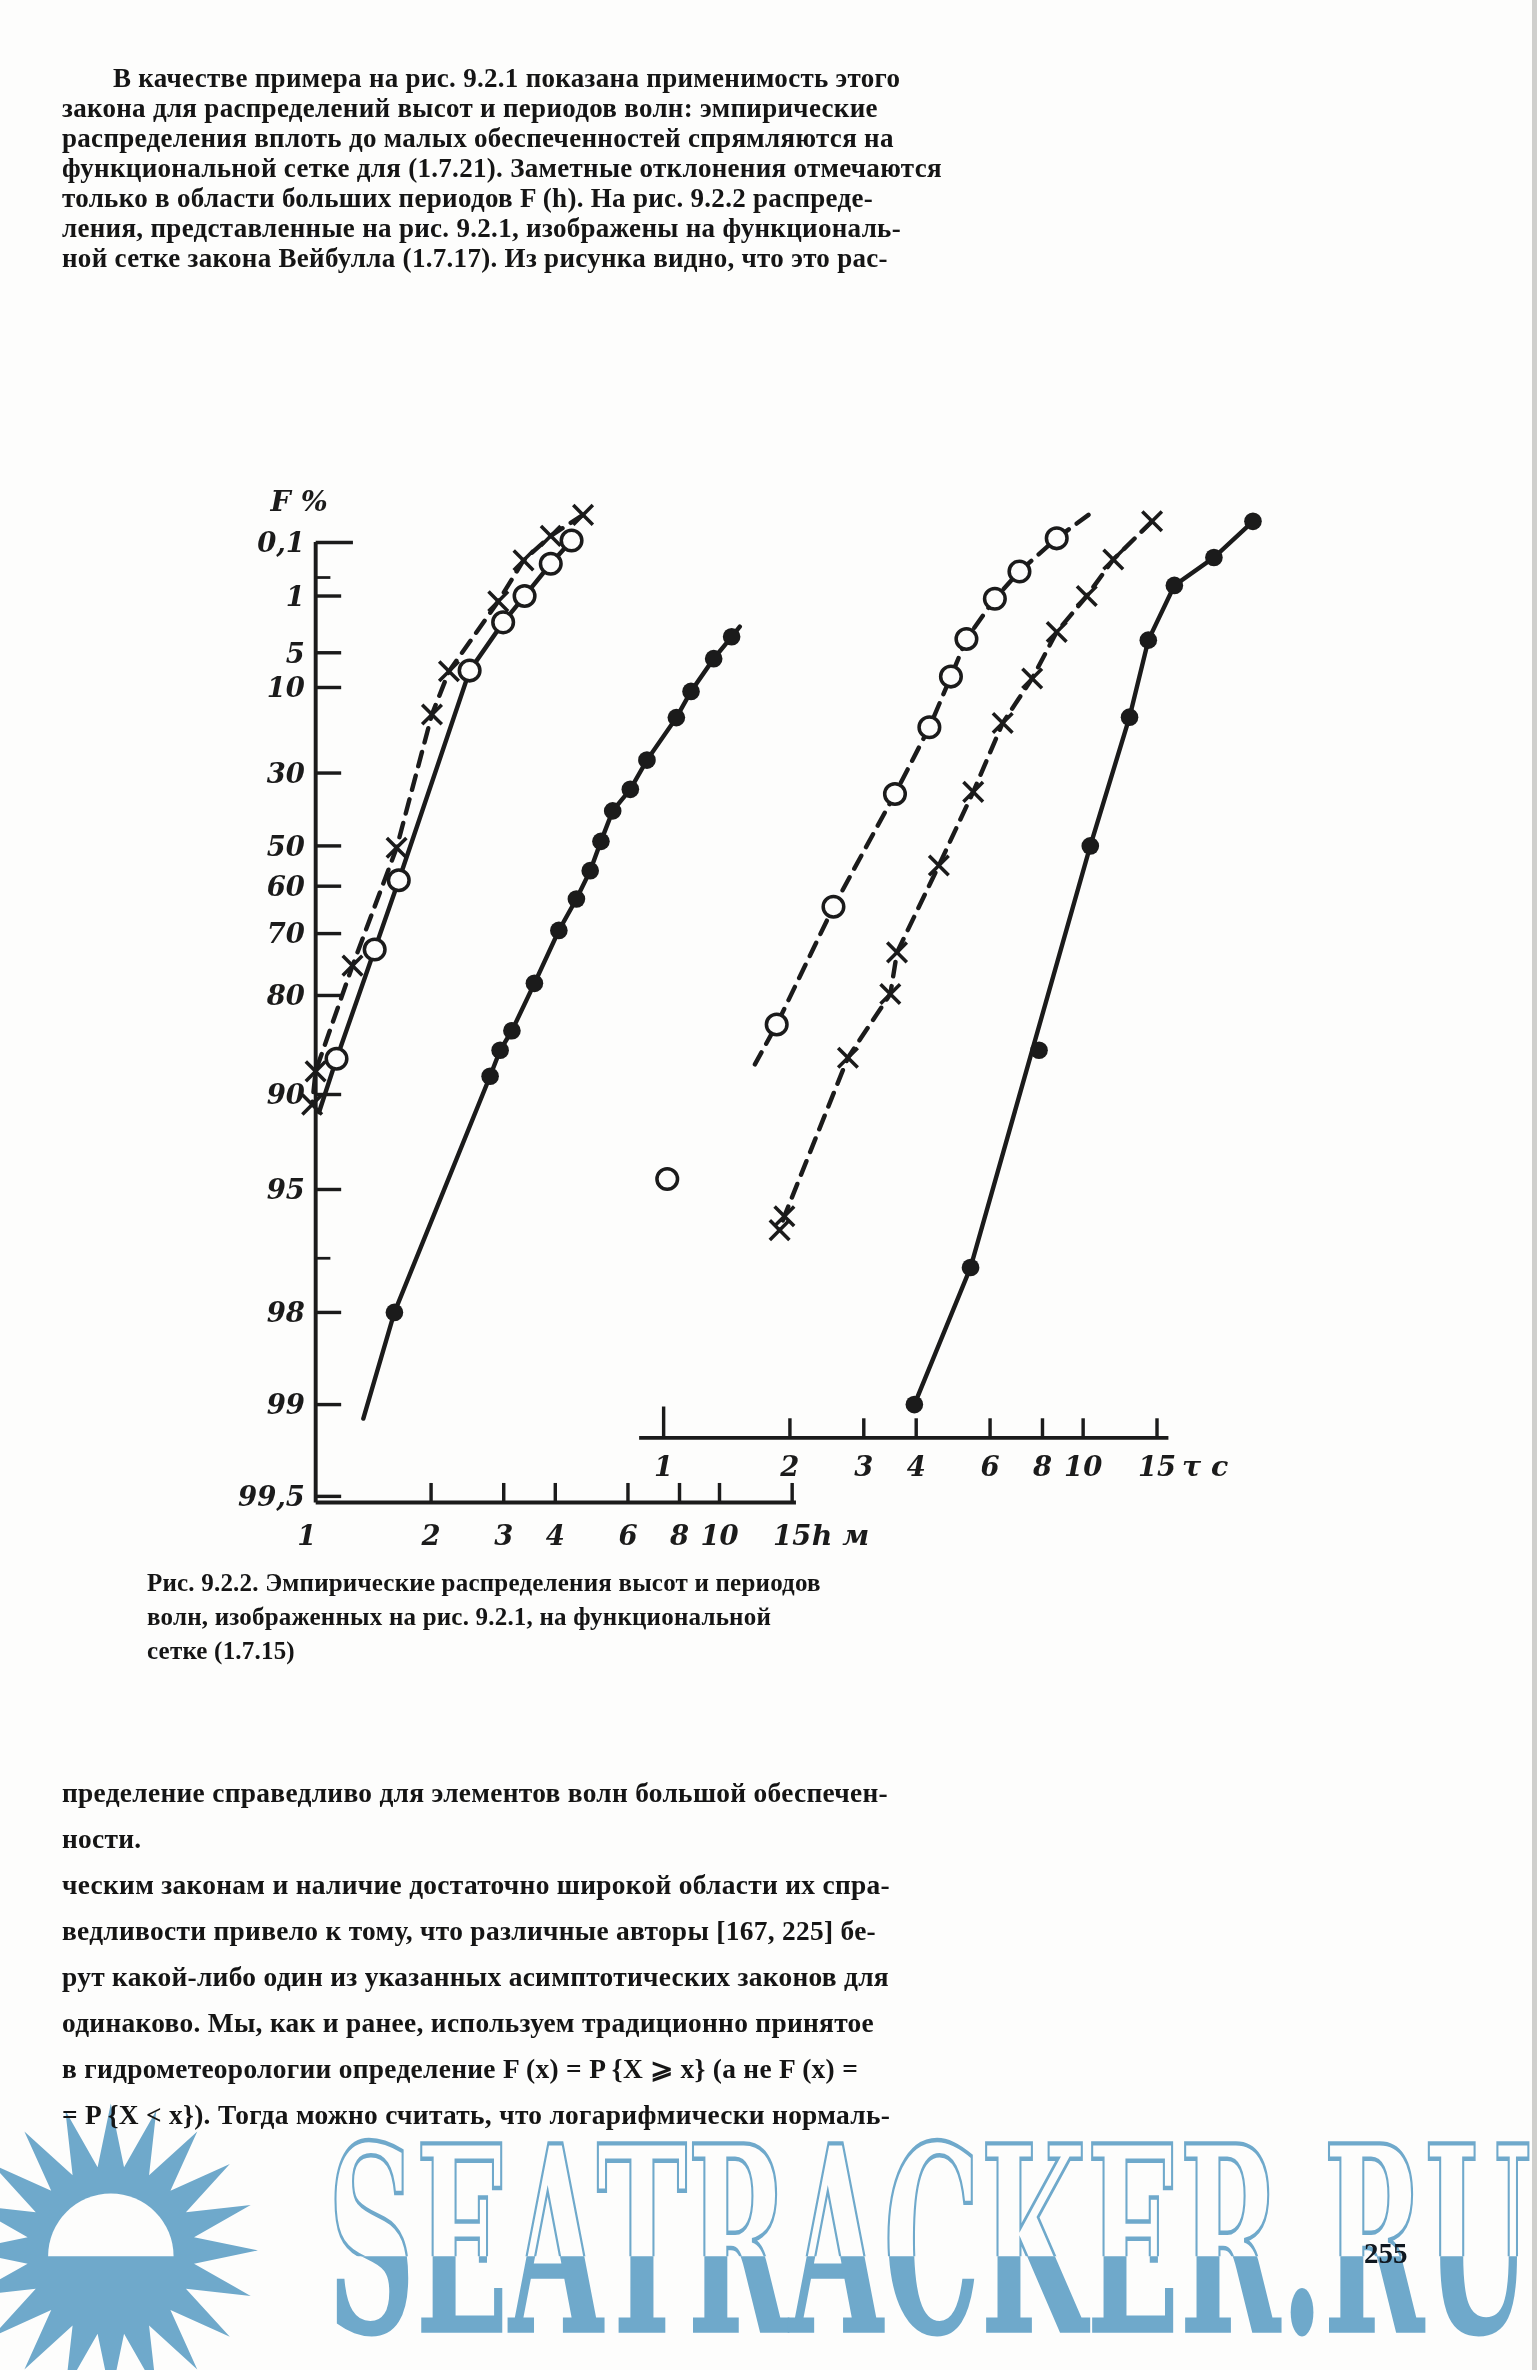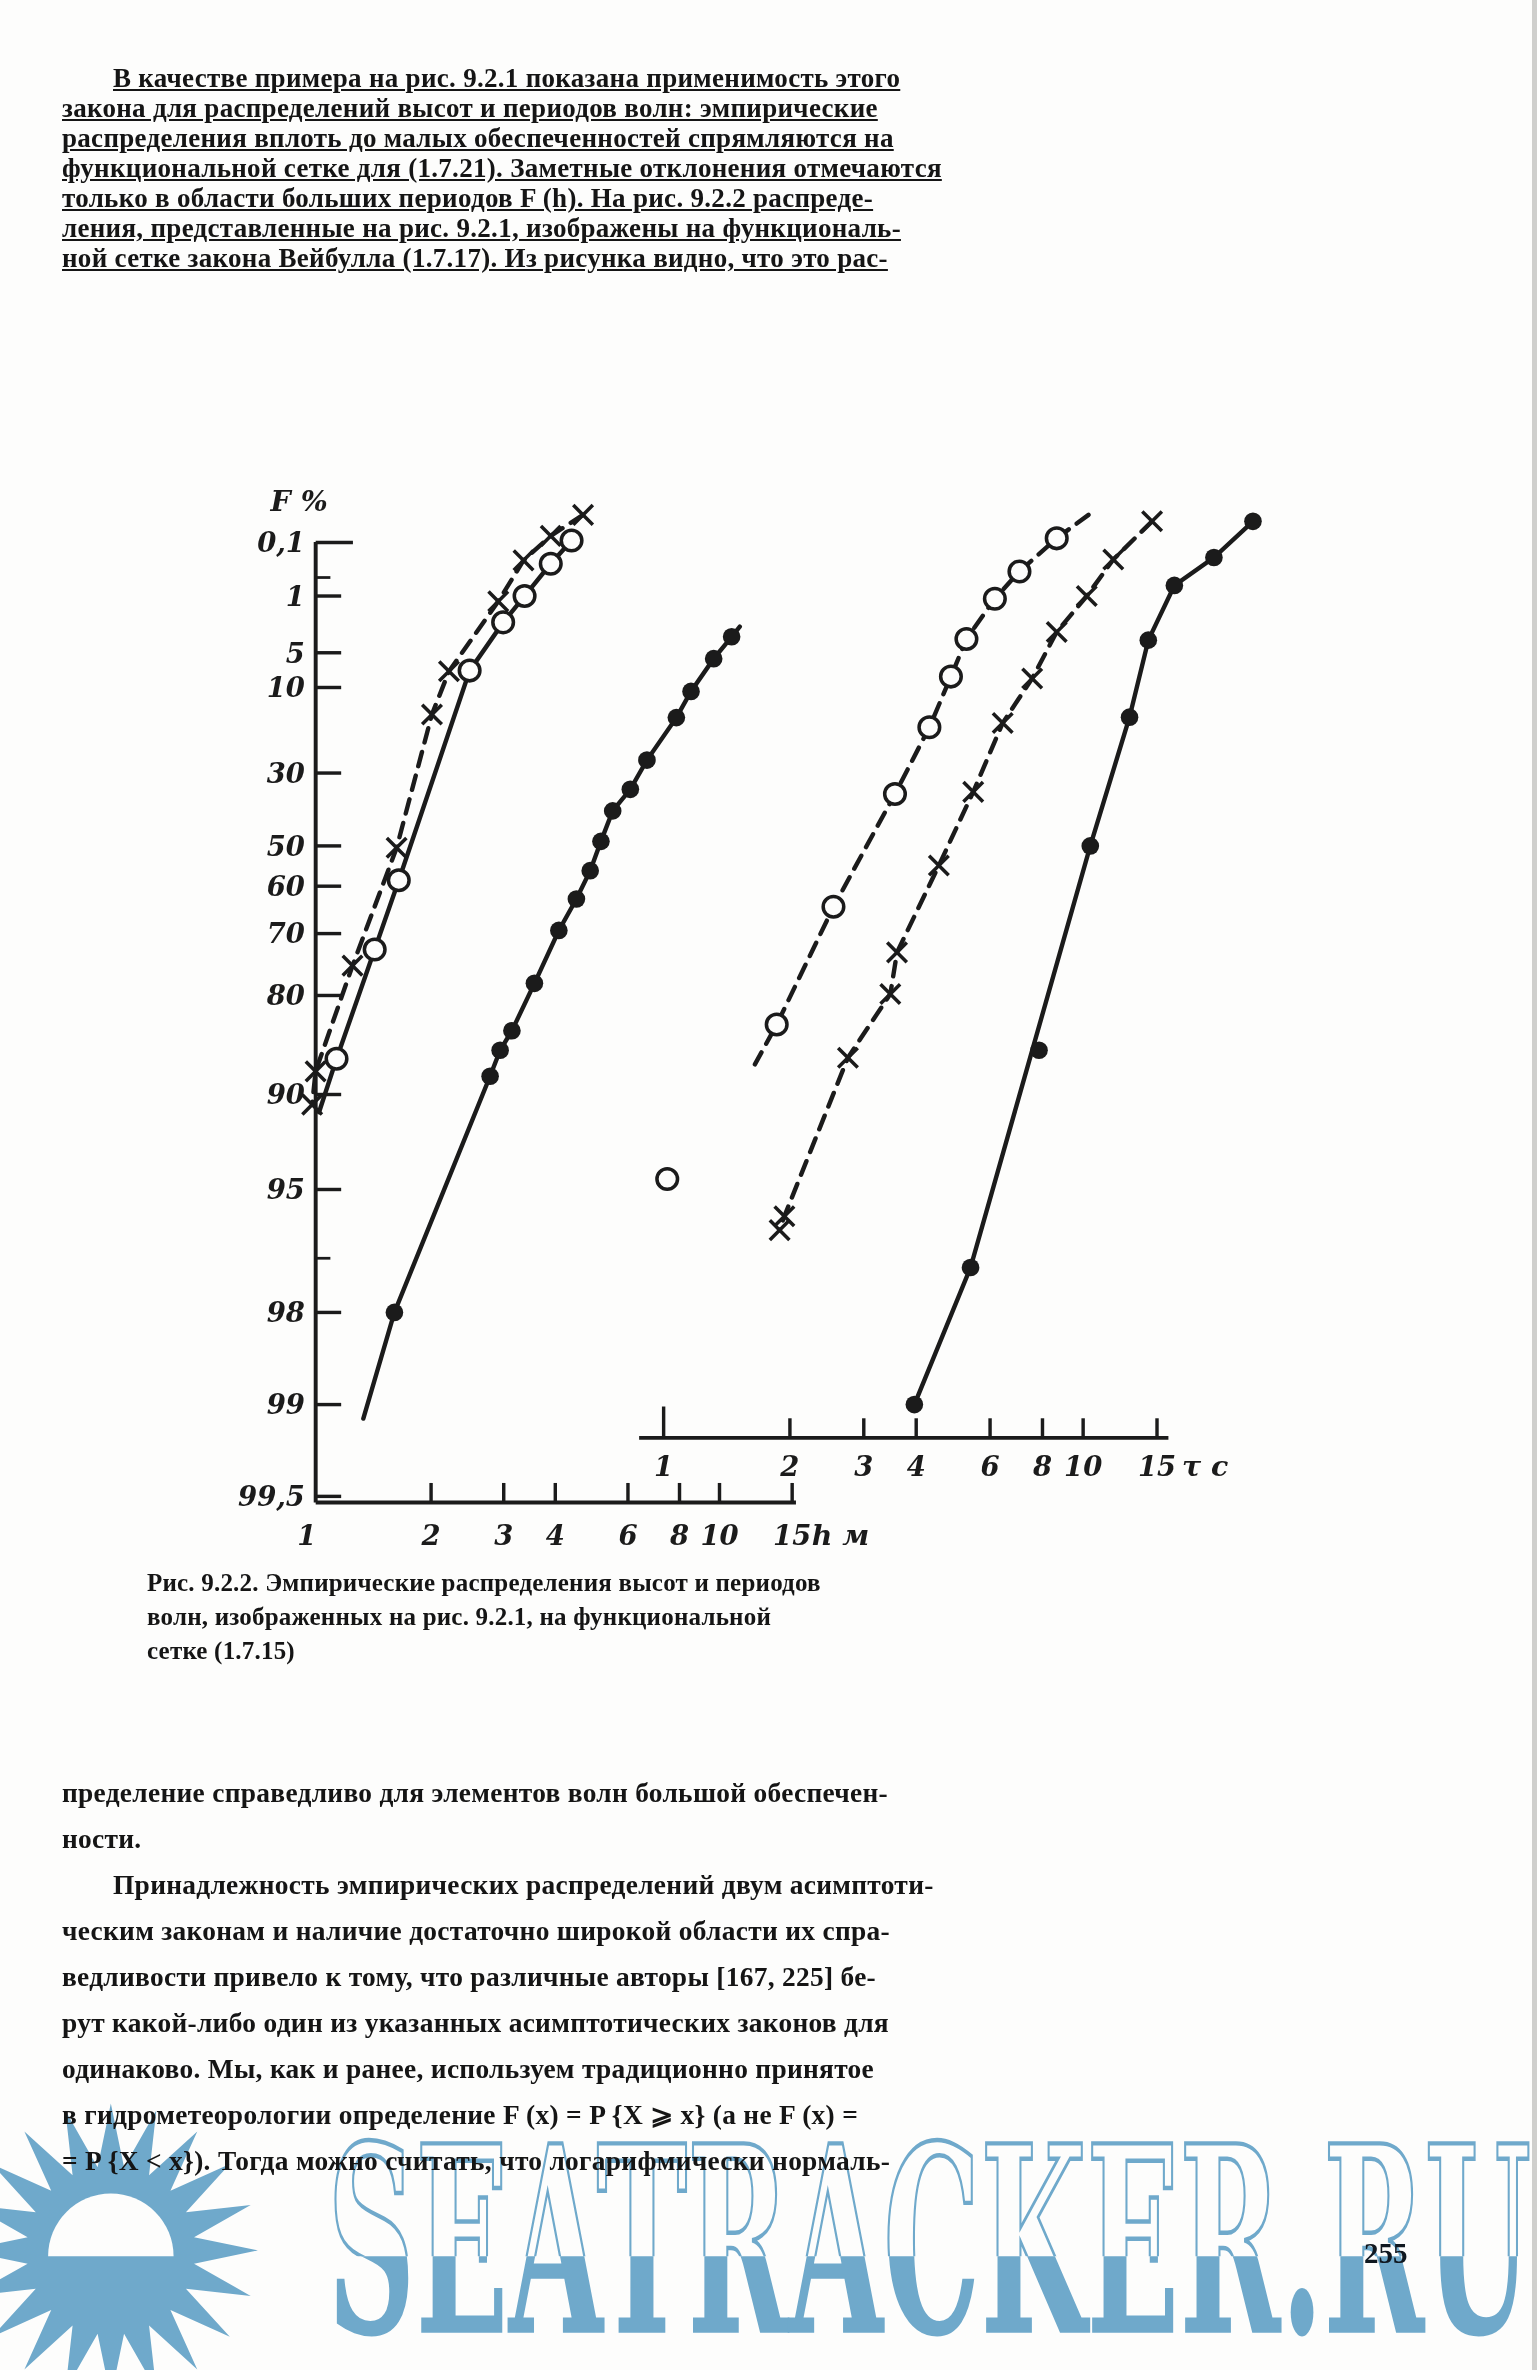--- a/index.html
+++ b/index.html
@@ -1,20 +1,20 @@
 <!DOCTYPE html>
 <html><head>
 <meta charset="utf-8">
 <style>
   html,body{margin:0;padding:0;background:#888;}
   #page{position:relative;width:1538px;height:2370px;background:#fdfdfc;overflow:hidden;
         font-family:"Liberation Serif", serif;color:#151515;}
   .textblock{position:absolute;z-index:2;}
   .line{white-space:nowrap;font-weight:bold;letter-spacing:0.3px;}
-  #top-text{left:62px;top:63px;width:882px;font-size:27px;line-height:30px;text-decoration:underline;}
+  #top-text{left:62px;top:63px;width:882px;font-size:27px;line-height:30px;}
   #body-text{left:62px;top:1770px;width:887px;font-size:27.4px;line-height:46px;}
   .indent{text-indent:51px;}
   #caption{left:147px;top:1566px;width:1019px;text-align:left;font-size:25px;line-height:34px;}
   #caption .line{font-weight:bold;letter-spacing:0.2px;}
   #page-number{position:absolute;left:1364px;top:2237px;z-index:3;font-size:29px;font-weight:bold;color:#101820;}
   #chart-svg{position:absolute;left:0;top:0;z-index:2;}
   #wm-svg{position:absolute;left:0;top:0;z-index:1;}
   #right-edge{position:absolute;right:0;top:0;width:5.9px;height:2370px;background:#cfcfcd;z-index:4;}
   svg text.ylab,svg text.xlab{font-family:"DejaVu Serif",serif;font-style:italic;font-weight:600;font-size:28px;fill:#1b1b1b;}
   svg text.axname{font-family:"DejaVu Serif",serif;font-style:italic;font-weight:600;font-size:29px;fill:#1b1b1b;}
@@ -192,21 +192,20 @@
 
   <div id="caption" class="textblock">
     <div class="line">Рис. 9.2.2. Эмпирические распределения высот и периодов</div>
     <div class="line">волн, изображенных на рис. 9.2.1, на функциональной</div>
     <div class="line">сетке (1.7.15)</div>
   </div>
 
   <div id="body-text" class="textblock">
     <div class="line">пределение справедливо для элементов волн большой обеспечен-</div>
     <div class="line">ности.</div>
-    <div class="line indent">Принадлежность эмпирических распределений двум асимптоти-</div>
     <div class="line">ческим законам и наличие достаточно широкой области их спра-</div>
     <div class="line">ведливости привело к тому, что различные авторы [167, 225] бе-</div>
     <div class="line">рут какой-либо один из указанных асимптотических законов для</div>
     <div class="line">одинаково. Мы, как и ранее, используем традиционно принятое</div>
     <div class="line">в гидрометеорологии определение F (x) = P {X ⩾ x} (а не F (x) =</div>
     <div class="line">= P {X &lt; x}). Тогда можно считать, что логарифмически нормаль-</div>
   </div>
 
   <svg id="wm-svg" width="1538" height="2370" viewBox="0 0 1569 2418">
       <defs>

